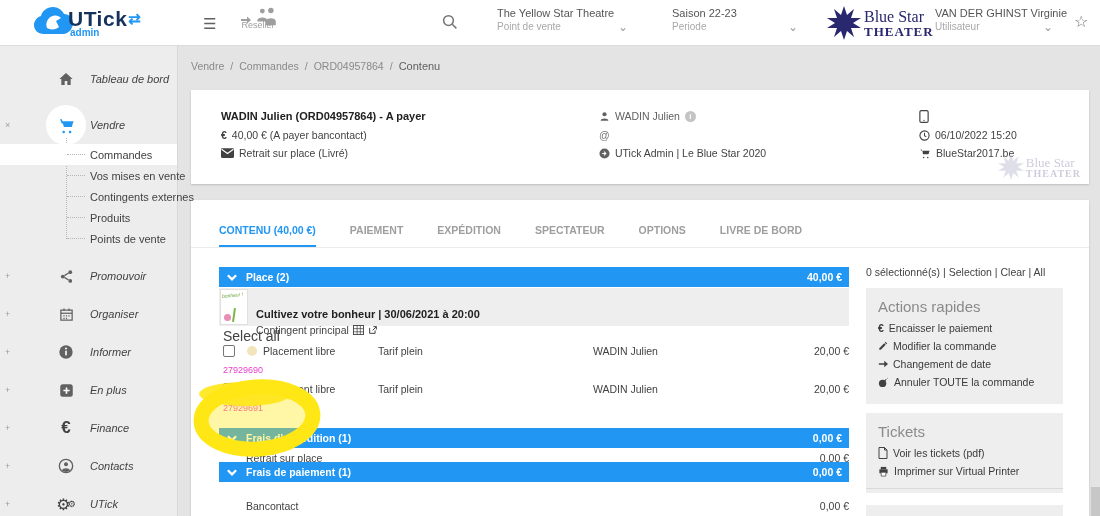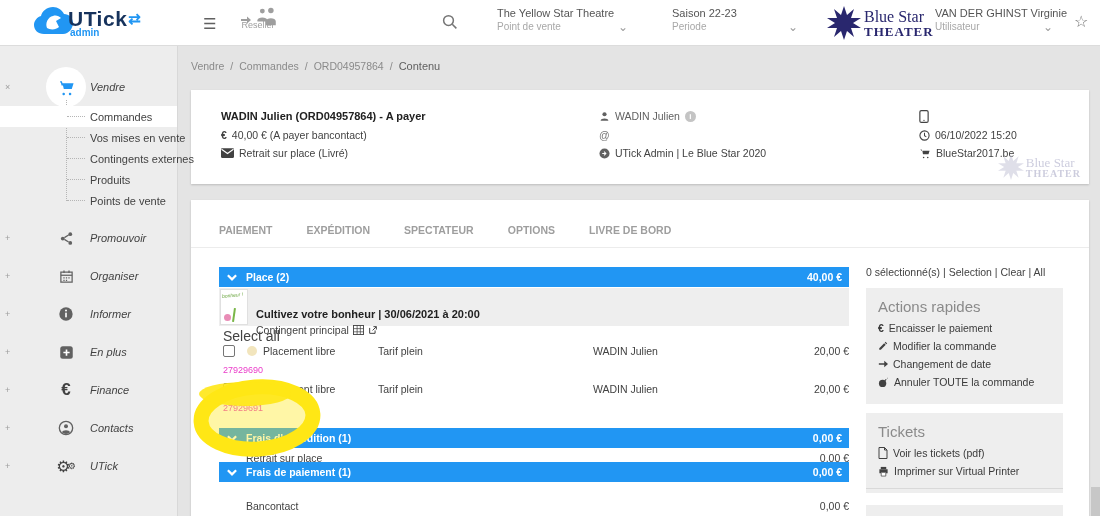--- a/index.html
+++ b/index.html
@@ -176,20 +176,28 @@
     <div class="hsel-value">VAN DER GHINST Virginie</div>
     <div class="hsel-label">Utilisateur</div>
   </div>
   <span class="chev" style="left:1043px; top:20px;">⌄</span>
 
   <span class="fav-star">☆</span>
 </div>
 
 <div class="sidebar">
   <div class="gap14"></div>
+  <div class="side-item">
+    <span class="side-ico">
+        <svg width="16" height="16" viewBox="0 0 24 24" fill="#616161">
+          <path d="M12 3l10 9h-3v9h-5v-6h-4v6H5v-9H2z"></path>
+        </svg>
+      </span>
+    <span class="side-label">Tableau de bord</span>
+  </div>
   <div class="gap8"></div>
   <div class="side-item">
     <span class="side-prefix">×</span>
     <span class="side-ico circled">
         <svg width="17" height="17" viewBox="0 0 24 24" fill="#2196f3">
           <path d="M3 3h2.5l.8 3H22l-2.6 8H8.2L7 9H5L4 5H3zM8.5 19.5A1.8 1.8 0 1 0 8.5 23a1.8 1.8 0 0 0 0-3.5zm9 0a1.8 1.8 0 1 0 0 3.5 1.8 1.8 0 0 0 0-3.5z"></path>
         </svg>
       </span>
     <span class="side-label">Vendre</span>
   </div>
@@ -353,20 +361,21 @@
         </svg>
       <div class="wm-text">
         <div class="wm1">Blue Star</div>
         <div class="wm2">THEATER</div>
       </div>
     </div>
   </div>
 
   <div class="card content-card">
     <div class="tabs">
+      <div class="tab active">CONTENU (40,00 €)</div>
       <div class="tab">PAIEMENT</div>
       <div class="tab">EXPÉDITION</div>
       <div class="tab">SPECTATEUR</div>
       <div class="tab">OPTIONS</div>
       <div class="tab">LIVRE DE BORD</div>
     </div>
 
     <div class="sec-bar" style="top:67px;">
       <span class="cv">
           <svg width="12" height="9" viewBox="0 0 16 12">

